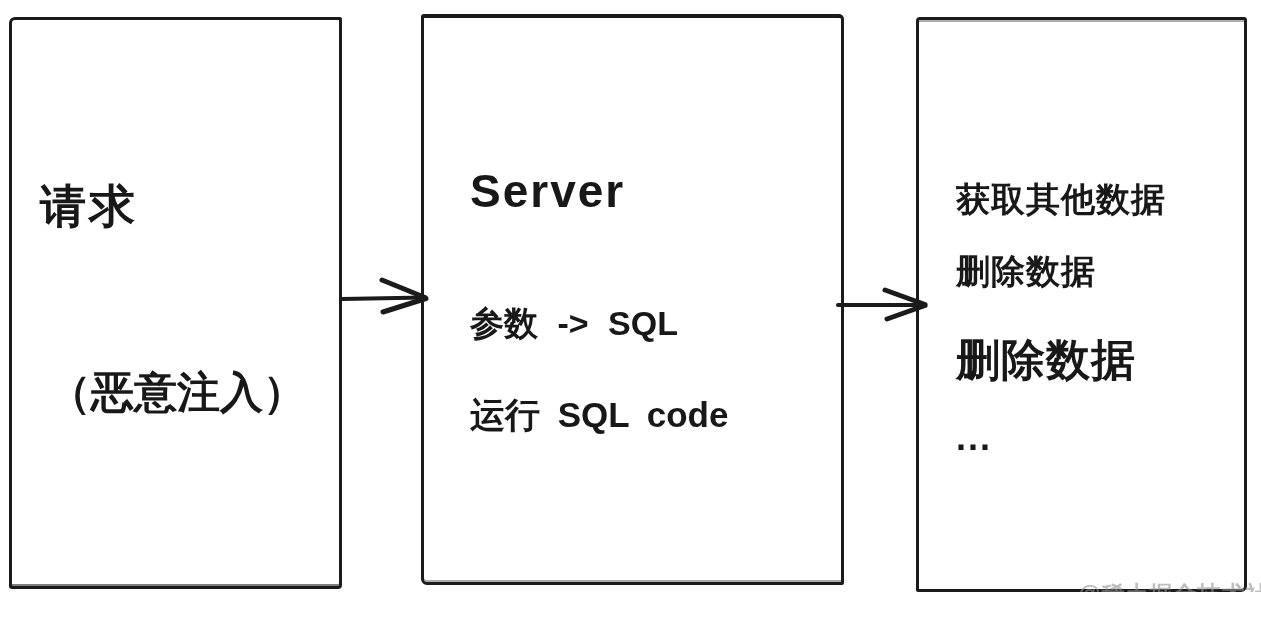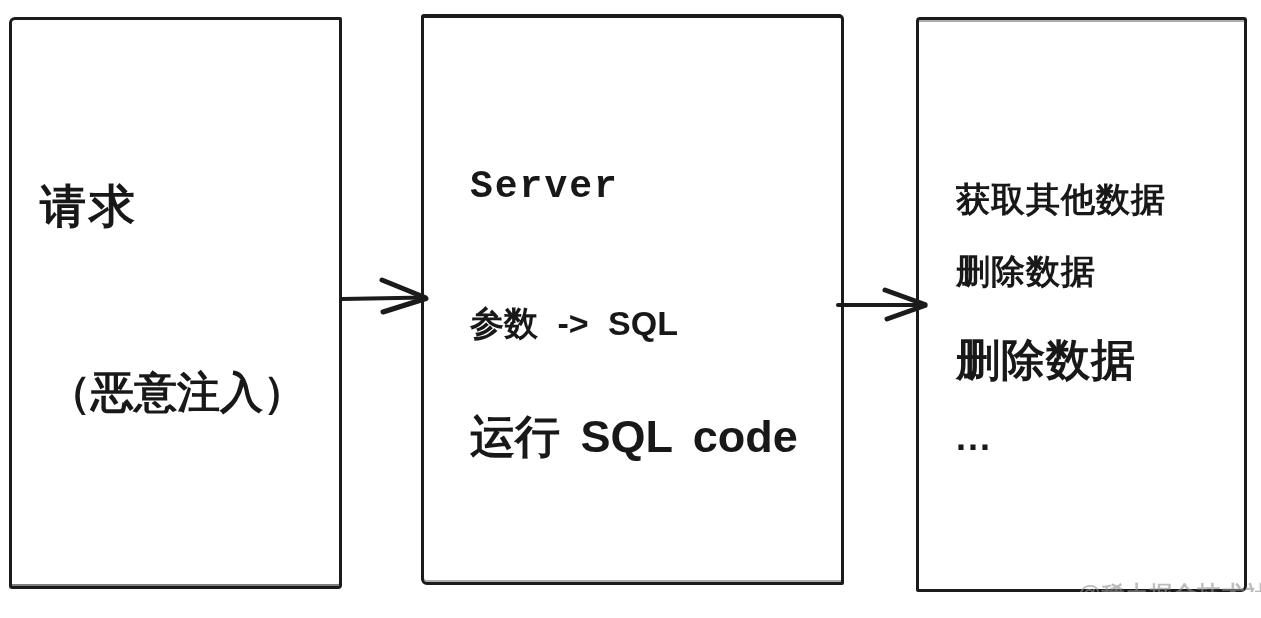--- a/index.html
+++ b/index.html
@@ -43,23 +43,23 @@
     position: absolute;
     white-space: nowrap;
     font-weight: 700;
     line-height: 1.1;
   }
   
   .l-request   { left: 40px;  top: 181px; font-size: 46px; letter-spacing: 3px; }
   .l-sqlparam  { left: 38px;  top: 311px; font-size: 43px; word-spacing: 16px; }
   .l-inject    { left: 48px;  top: 369px; font-size: 43px; }
   
-  .l-server    { left: 470px; top: 166px; font-size: 38px; letter-spacing: 2px; font-family: Liberation Mono, monospace; }
+  .l-server    { left: 470px; top: 166px; font-size: 46px; letter-spacing: 2px; }
   .l-paramsql  { left: 470px; top: 284px; font-size: 34px; word-spacing: 10px; margin-top: 21px; }
-  .l-runsql    { left: 470px; top: 412px; font-size: 45px; word-spacing: 8px; }
+  .l-runsql    { left: 470px; top: 396px; font-size: 35px; word-spacing: 8px; }
   
   .l-c1 { left: 956px; top: 181px; font-size: 34px; letter-spacing: 1px; }
   .l-c2 { left: 956px; top: 253px; font-size: 34px; letter-spacing: 1px; }
   .l-c3 { left: 956px; top: 336px; font-size: 44px; letter-spacing: 1px; }
   .l-c4 { left: 956px; top: 418px; font-size: 36px; letter-spacing: 2px; }
   .arrow {
     position: absolute;
     overflow: visible;
   }
   .arrow-1 { left: 336px; top: 268px; }

